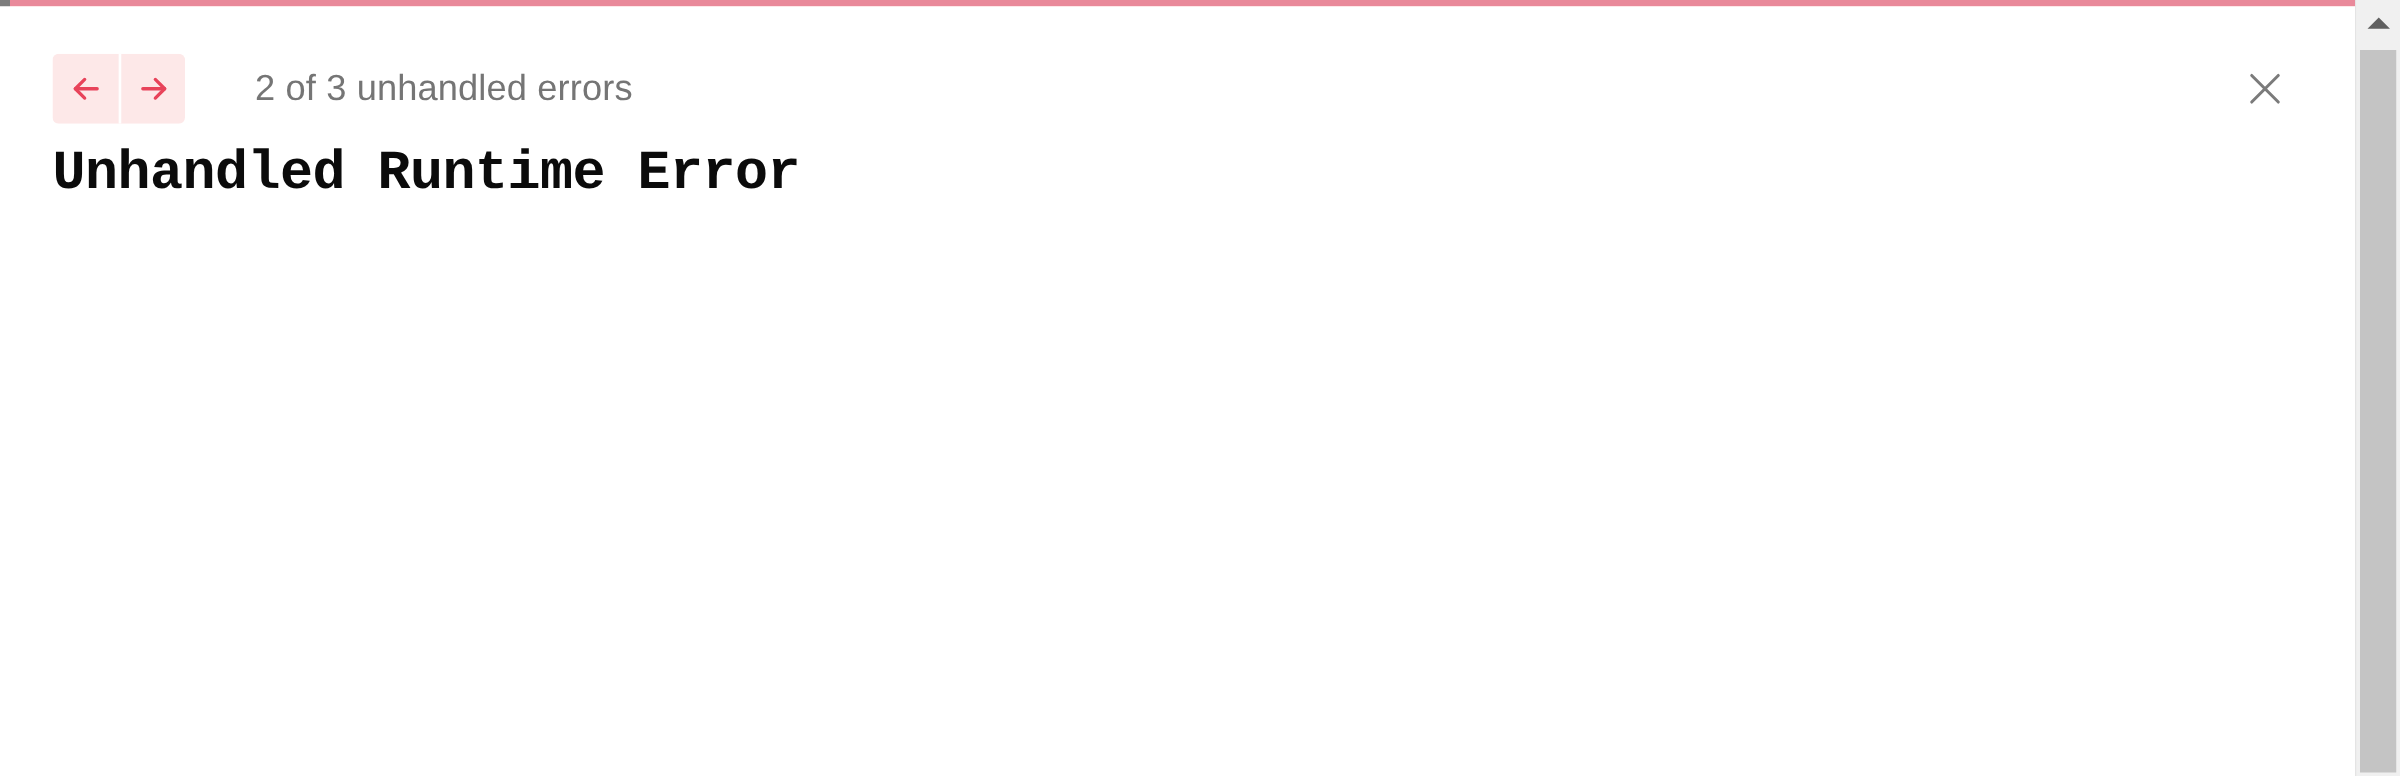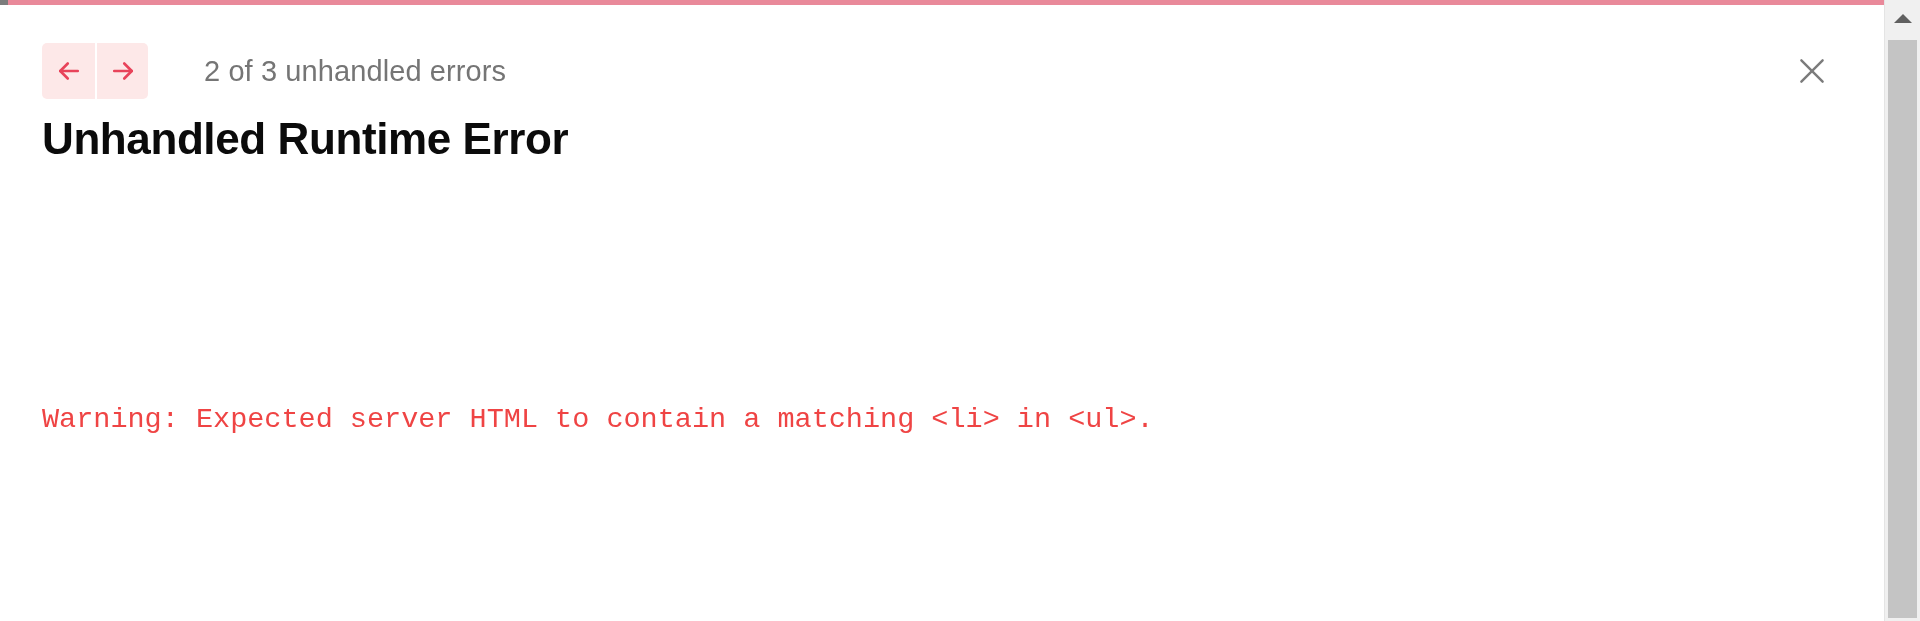--- a/index.html
+++ b/index.html
@@ -107,21 +107,21 @@
 
   
   .page-title {
     margin: 0;
     padding: 0;
     font-size: 44px;
     font-weight: bold;
     color: #0b0b0b;
     letter-spacing: -0.4px;
     line-height: 1.0;
-    font-family: Liberation Sans, sans-serif;
+    font-family: Liberation Mono, monospace;
   }
 
   
   .error-body {
     margin-top: 22px;
     font-family: "Liberation Mono", "DejaVu Sans Mono", monospace;
     font-size: 28.5px;
     line-height: 43px;
     color: #ef4444;
     white-space: pre-wrap;
@@ -212,21 +212,20 @@
           </svg>
         </span>
       </button>
 
     </div>
 
     <h1 class="page-title">Unhandled Runtime Error</h1>
 
     <div class="error-body">
       <div class="block-gap"></div>
-      <div class="error-block">Warning: Expected server HTML to contain a matching &lt;li&gt; in &lt;ul&gt;.</div>
       
       
     </div>
 
   </div>
 
   <div class="scrollbar">
     <div class="sb-arrow">
       <span class="tri"></span>
     </div>

